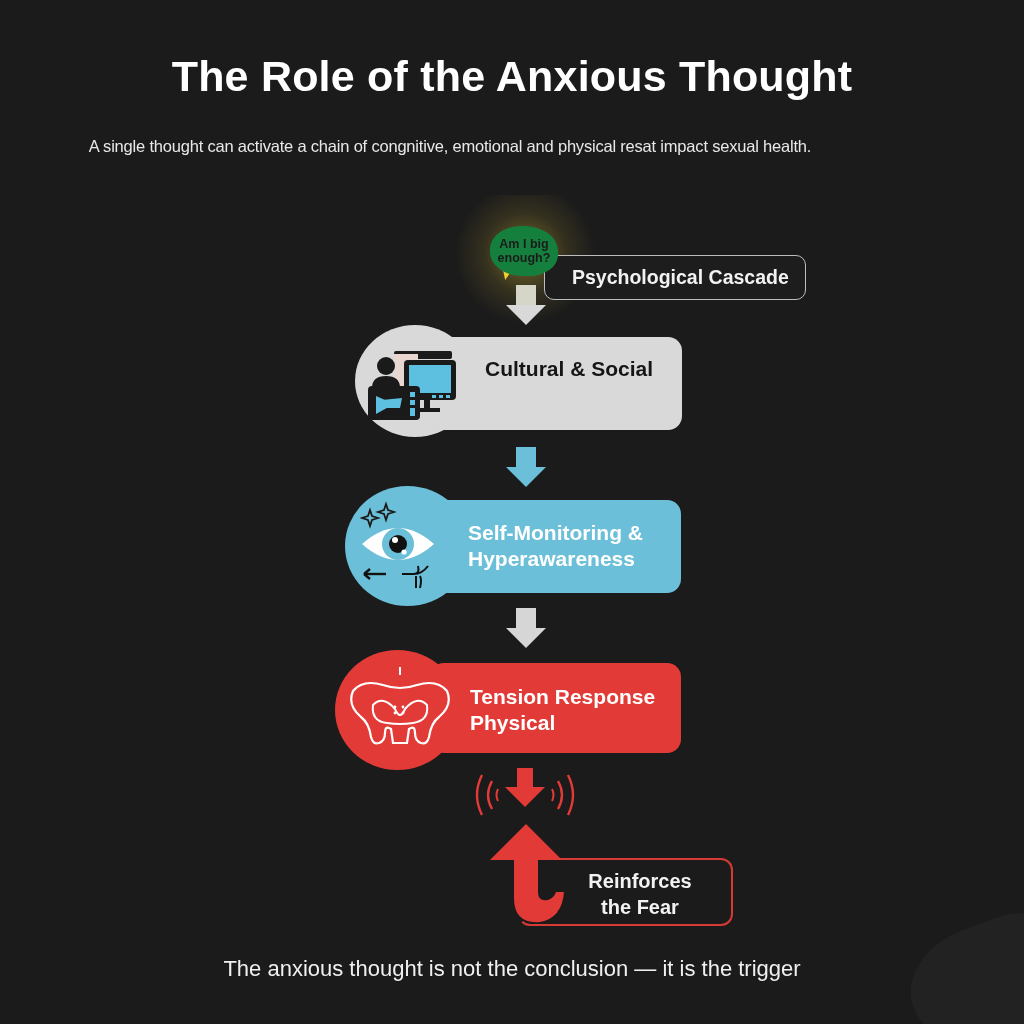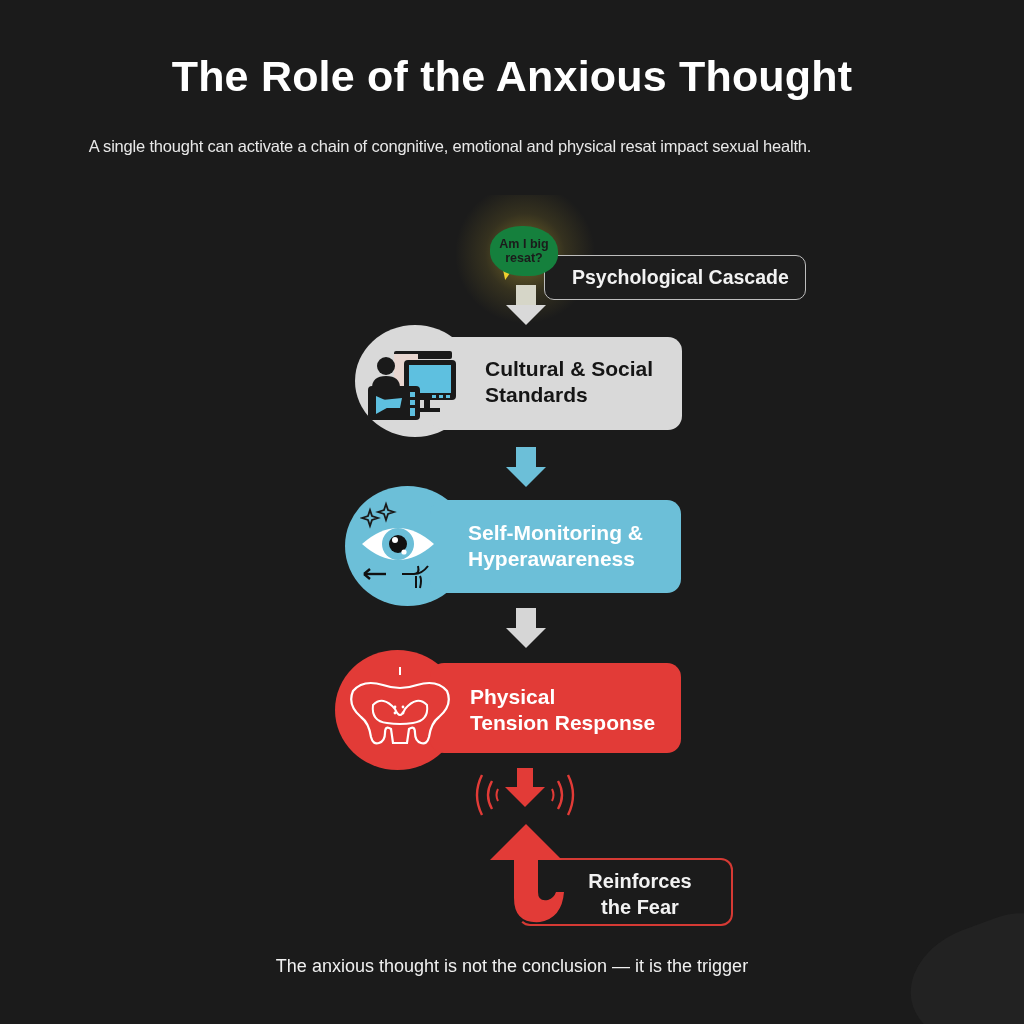--- a/index.html
+++ b/index.html
@@ -18,21 +18,21 @@
     .title {
       position: absolute; left: 0; top: 52px; width: 1024px; text-align: center;
       font-size: 43px; font-weight: 700; letter-spacing: 0.2px; color: #ffffff;
     }
     .subtitle {
       position: absolute; left: 0; top: 137px; width: 900px; text-align: center;
       font-size: 16.5px; color: #e8e8e8; letter-spacing: -0.2px;
     }
     .footer {
       position: absolute; left: 0; top: 956px; width: 1024px; text-align: center;
-      font-size: 18px; color: #f0f0f0;
+      font-size: 22px; color: #f0f0f0;
     }
 
     
     .glow {
       position: absolute; left: 455px; top: 195px; width: 140px; height: 130px;
       background: radial-gradient(circle at 50% 45%, rgba(240,210,60,0.45) 0%, rgba(240,210,60,0.12) 40%, rgba(0,0,0,0) 70%);
     }
     .cascade-pill {
       position: absolute; left: 544px; top: 227px; width: 262px; height: 45px;
       border: 1.5px solid #bdbdbd; border-radius: 10px; background: #1d1d1d;
@@ -101,21 +101,21 @@
   <h1 class="title">The Role of the Anxious Thought</h1>
   <p class="subtitle">A single thought can activate a chain of congnitive, emotional and physical resat impact sexual health.</p>
 
   <div class="glow"></div>
   <div class="cascade-pill">
     <span>Psychological Cascade</span>
   </div>
   <div class="thought-tail"></div>
   <div class="thought-bubble">
     <span>Am I big</span>
-    <span>resat?</span>
+    <span>enough?</span>
   </div>
 
   <div class="arrow" style="left:506px; top:285px; width:40px; height:42px;">
     <div class="shaft" style="top:0; width:20px; height:22px; background:#d6d6c8;"></div>
     <div class="head" style="top:20px; border-left-width:20px; border-right-width:20px; border-top-width:20px; border-top-color:#d9d9d9;"></div>
   </div>
 
   <div class="card-circle circle-gray"></div>
   <div class="card card-gray"></div>
   <div class="icon-wrap" style="left:368px; top:348px;">
@@ -134,21 +134,20 @@
       <rect x="0" y="38" width="52" height="34" rx="4" fill="#1a1a1a"></rect>
       <path d="M8 48 L26 56 L8 66 Z" fill="#5ec0e0"></path>
       <path d="M14 52 L34 50 L32 60 L14 60 Z" fill="#5ec0e0"></path>
       <rect x="42" y="44" width="5" height="5" fill="#5ec0e0"></rect>
       <rect x="42" y="52" width="5" height="5" fill="#5ec0e0"></rect>
       <rect x="42" y="60" width="5" height="8" fill="#5ec0e0"></rect>
     </svg>
   </div>
   <div class="card-text text-gray" style="font-size:21px; font-weight:700; line-height:26px;">
     <div>Cultural &amp; Social</div>
-    <div>Standards</div>
   </div>
 
   <div class="arrow" style="left:506px; top:447px; width:40px; height:42px;">
     <div class="shaft" style="top:0; width:20px; height:22px; background:#6cbfd8;"></div>
     <div class="head" style="top:20px; border-left-width:20px; border-right-width:20px; border-top-width:20px; border-top-color:#6cbfd8;"></div>
   </div>
 
   <div class="card-circle circle-blue"></div>
   <div class="card card-blue"></div>
   <div class="icon-wrap" style="left:360px; top:500px;">
@@ -182,22 +181,22 @@
       <line x1="57" y1="2" x2="57" y2="10" stroke="#fff" stroke-width="2"></line>
       <path d="M10 26 Q20 14 40 20 Q57 26 74 20 Q94 14 104 26 Q110 40 96 52 Q88 58 86 72 Q84 80 78 78 Q72 76 72 68 Q72 60 66 64 L64 78 L50 78 L48 64 Q42 60 42 68 Q42 76 36 78 Q30 80 28 72 Q26 58 18 52 Q4 40 10 26 Z" fill="none" stroke="#fff" stroke-width="2.2"></path>
       <path d="M30 40 Q40 30 52 44 Q57 56 62 44 Q74 30 84 40 Q86 56 70 58 Q57 60 44 58 Q28 56 30 40 Z" fill="none" stroke="#fff" stroke-width="2"></path>
       <circle cx="52" cy="42" r="1.4" fill="#fff"></circle>
       <circle cx="60" cy="42" r="1.4" fill="#fff"></circle>
       <circle cx="52" cy="48" r="1.4" fill="#fff"></circle>
       <circle cx="60" cy="48" r="1.4" fill="#fff"></circle>
     </svg>
   </div>
   <div class="card-text text-red" style="font-size:21px; font-weight:700; line-height:26px;">
+    <div>Tension Response</div>
     <div>Physical</div>
-    <div>Tension Response</div>
   </div>
 
   <div class="icon-wrap" style="left:470px; top:765px;">
     <svg width="110" height="60" viewBox="0 0 110 60">
       <rect x="47" y="3" width="16" height="22" fill="#e23b37"></rect>
       <path d="M35 22 L75 22 L55 42 Z" fill="#e23b37"></path>
       <path d="M12 10 Q2 30 12 50" stroke="#e23b37" stroke-width="2.4" fill="none"></path>
       <path d="M22 16 Q14 30 22 44" stroke="#e23b37" stroke-width="2.4" fill="none"></path>
       <path d="M28 24 Q25 30 28 36" stroke="#e23b37" stroke-width="2" fill="none"></path>
       <path d="M98 10 Q108 30 98 50" stroke="#e23b37" stroke-width="2.4" fill="none"></path>

